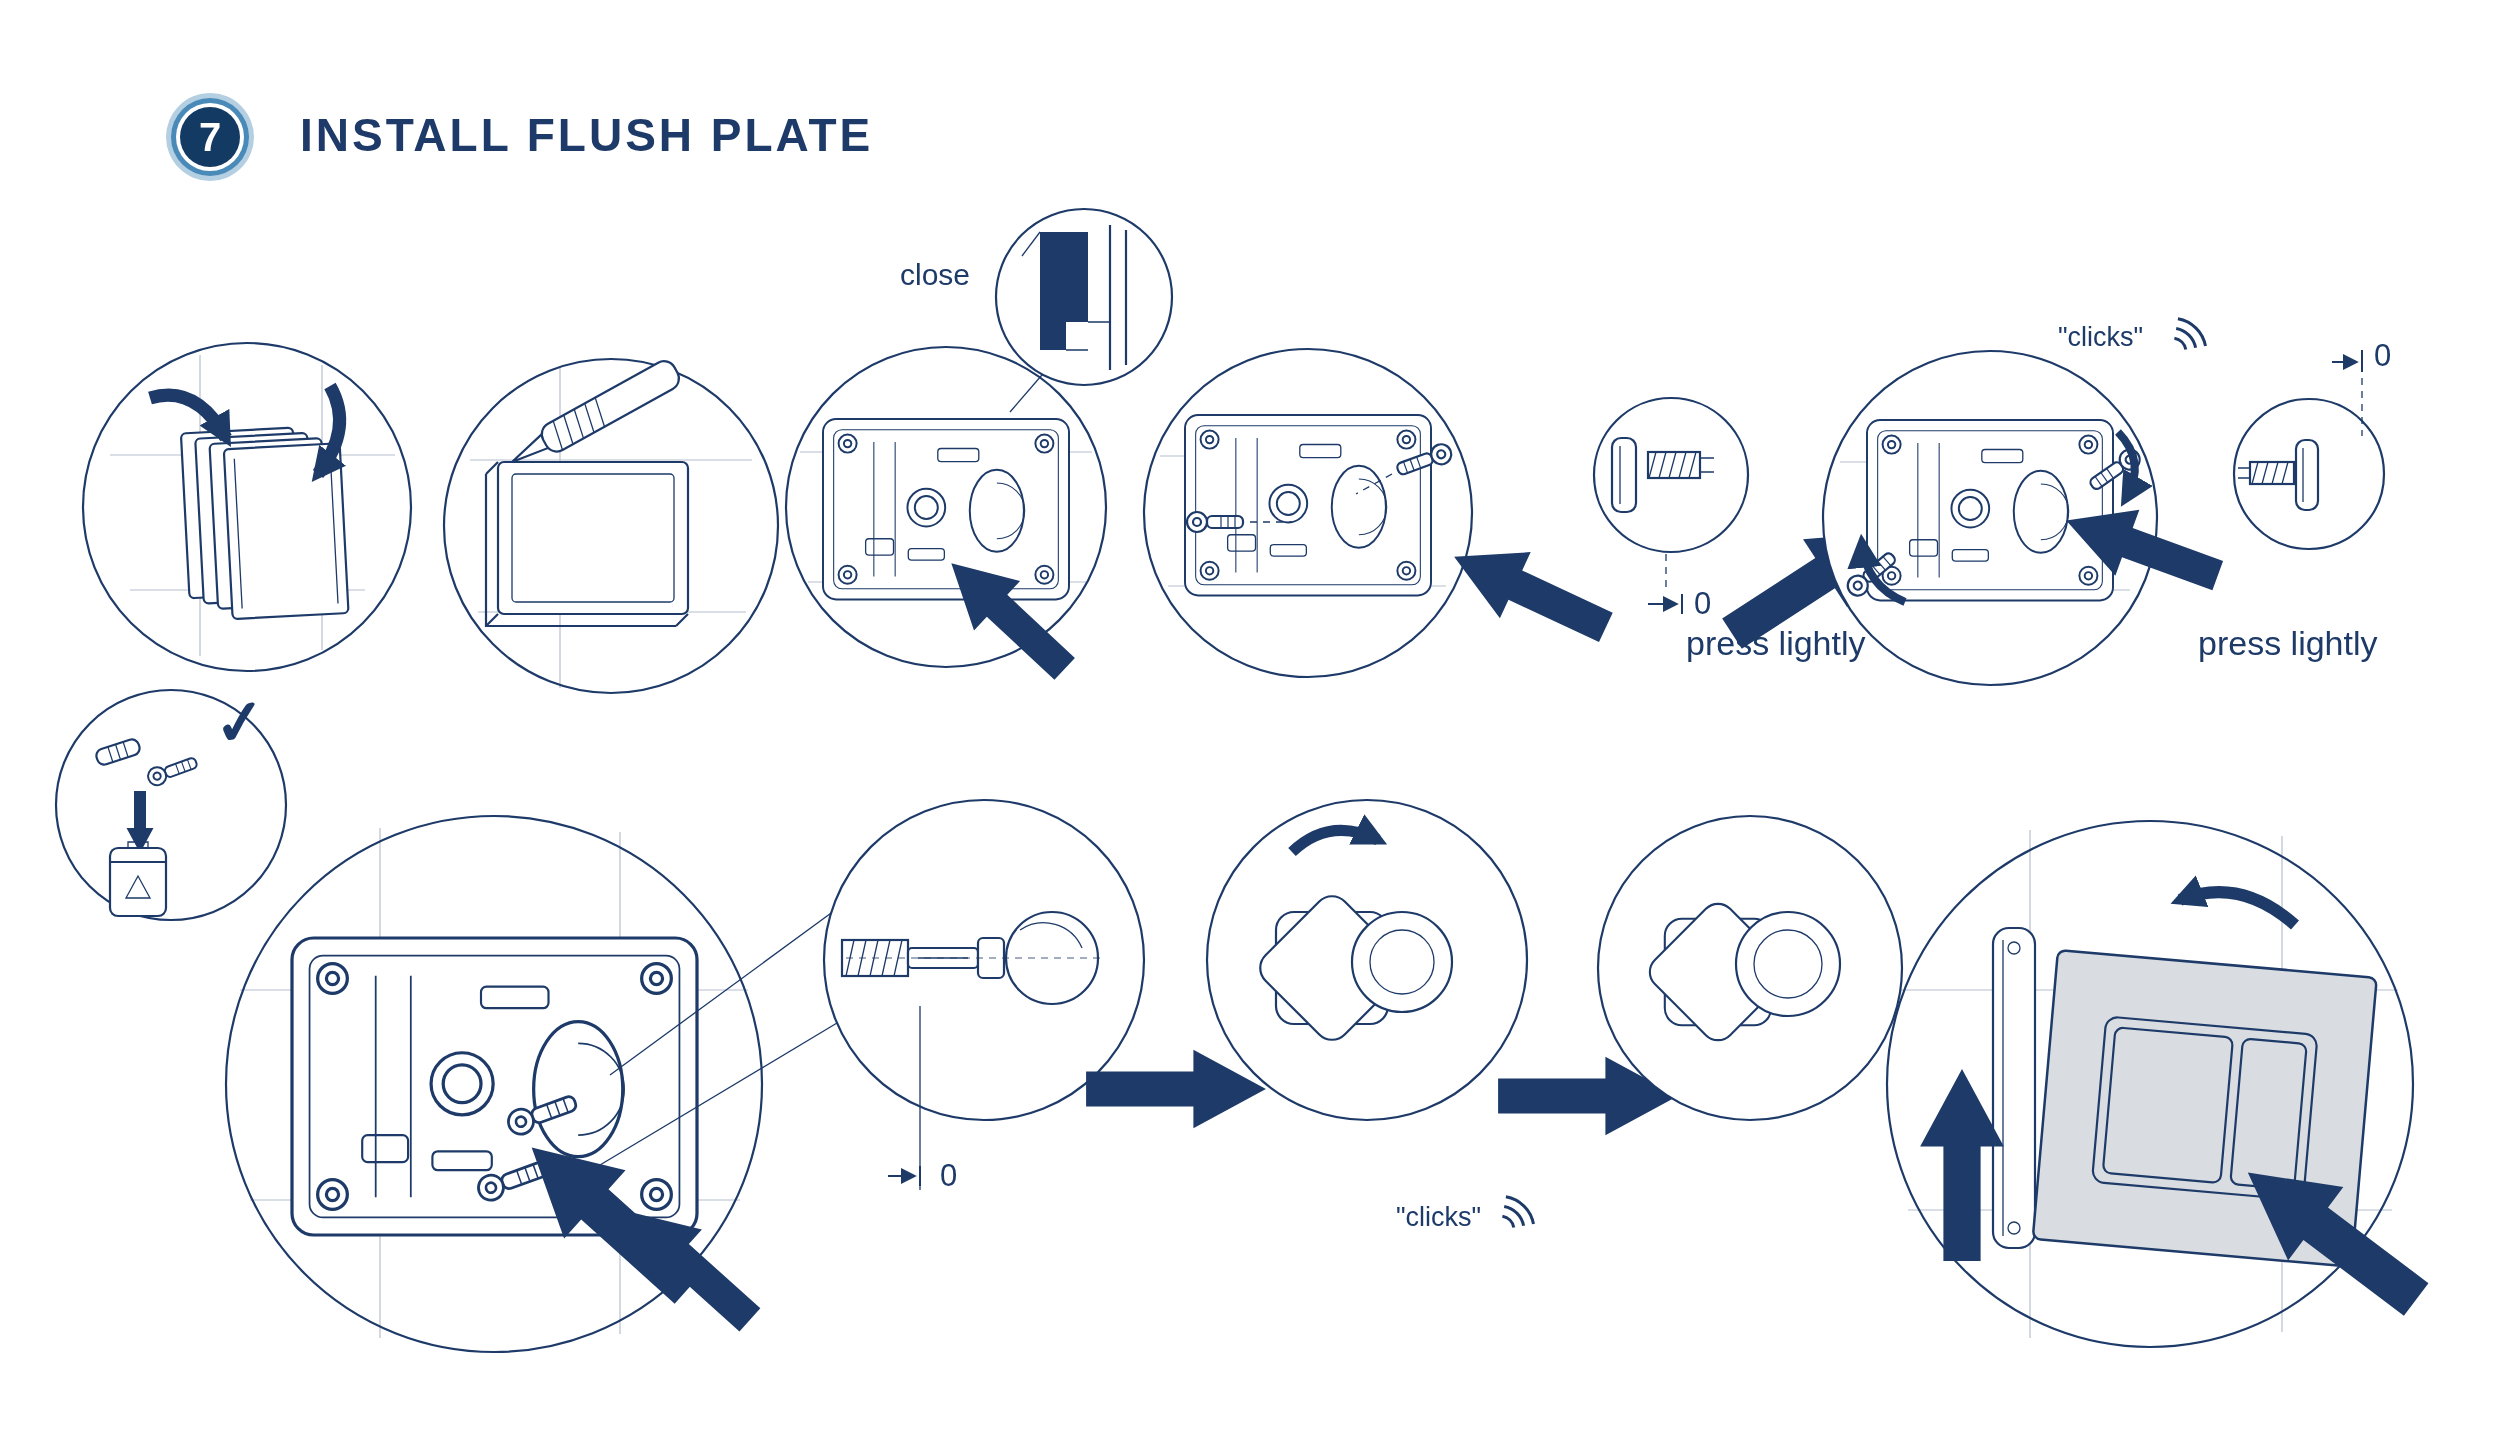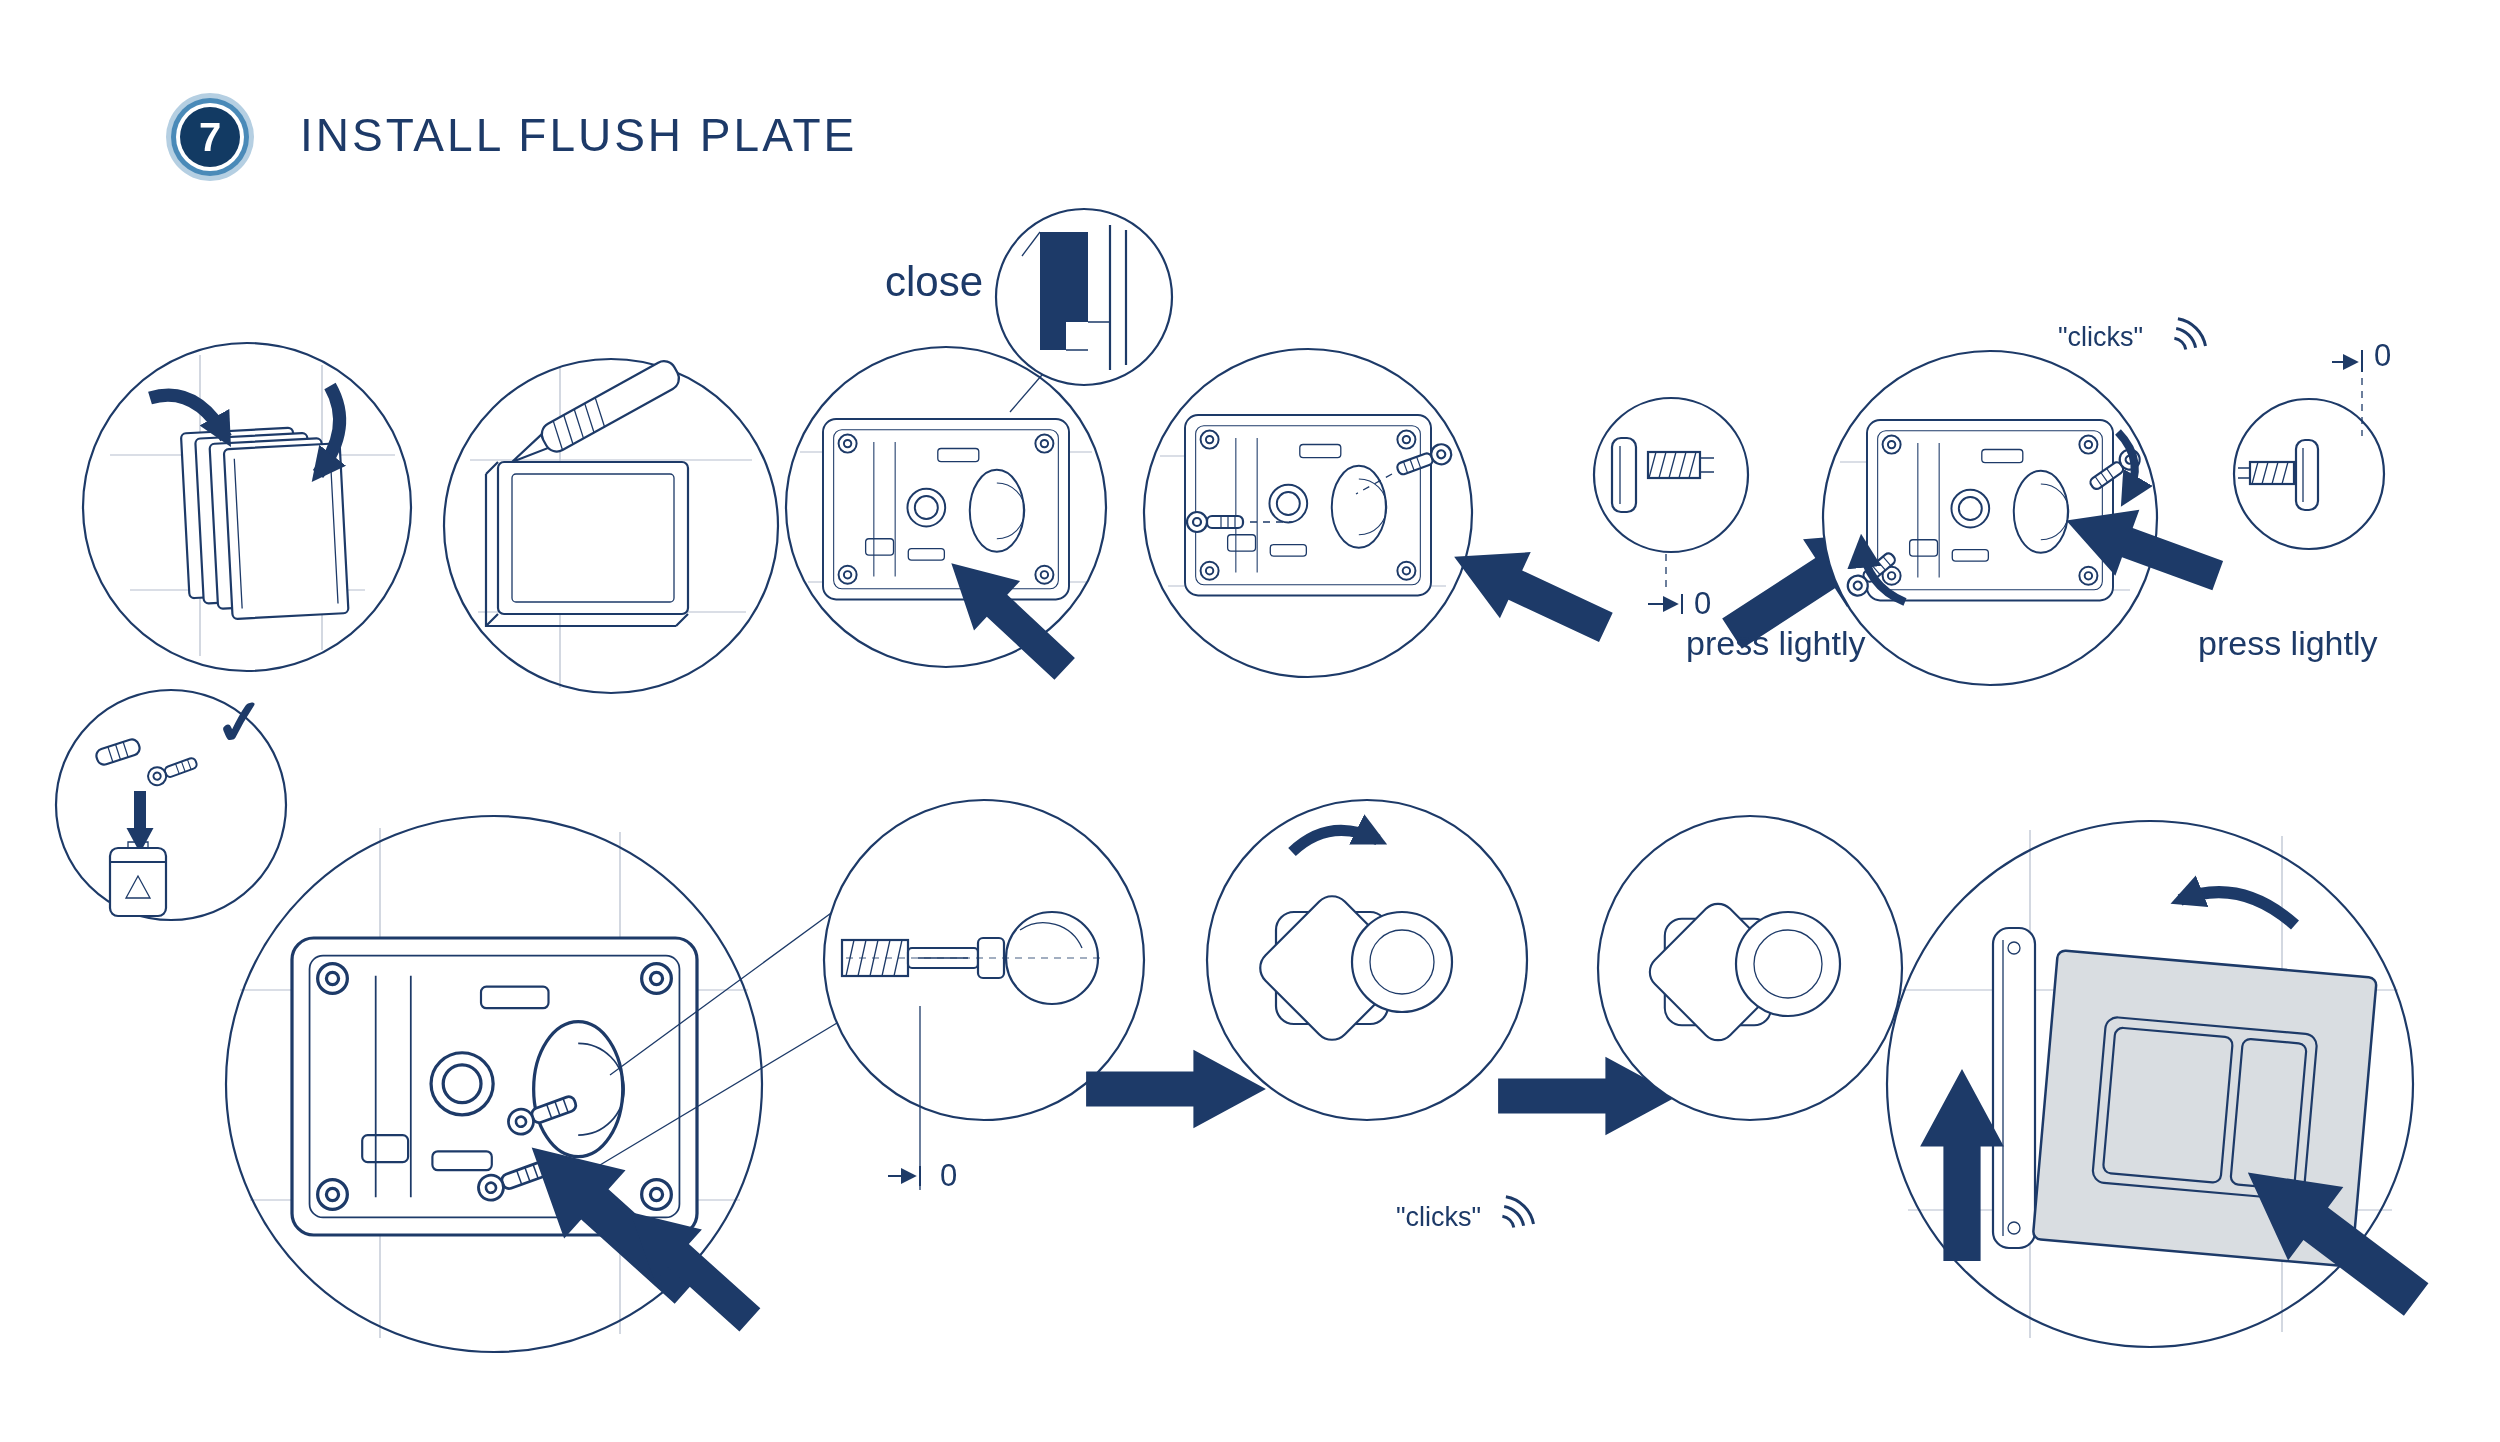--- a/index.html
+++ b/index.html
@@ -1,21 +1,21 @@
 <!DOCTYPE html>
 <html style="--line: #1d3a68; --arrow: #1e3a66; --plate-fill: #d9dde1; --badge-center: #123a63; --badge-ring-mid: #4a8ab8; --badge-ring-outer: #b5cfe2;"><head>
 <meta charset="utf-8">
 <style>
   html,body{margin:0;padding:0;background:#fff;}
   #canvas{position:relative;width:2500px;height:1442px;background:#fff;overflow:hidden;
           font-family:"Liberation Sans",sans-serif;}
   .art{position:absolute;left:0;top:0;color:var(--line,#1d3a68);}
   .lbl{position:absolute;color:var(--line,#1d3a68);white-space:nowrap;}
-  .title{font-size:46px;font-weight:400;letter-spacing:3px;}
-  .close{font-size:42px;}
+  .title{font-size:46px;font-weight:700;letter-spacing:3px;}
+  .close{font-size:30px;margin-left:15px;}
   .press{font-size:34px;margin-left:48px;}
   .clicks{font-size:27px;}
   .zero{font-size:31px;}
   .check{font-size:62px;font-weight:700;transform:rotate(-6deg);}
   .badge{position:absolute;left:180px;top:107px;width:60px;height:60px;border-radius:50%;
          background:var(--badge-center,#123a63);color:#fff;display:flex;align-items:center;
          justify-content:center;font-size:40px;font-weight:700;
          box-shadow:0 0 0 4px #fff,0 0 0 9px var(--badge-ring-mid,#4a8ab8),0 0 0 14px var(--badge-ring-outer,#b5cfe2);}
   svg *{vector-effect:none;}
   .vig{fill:#fff;stroke:currentColor;stroke-width:2.2;}

